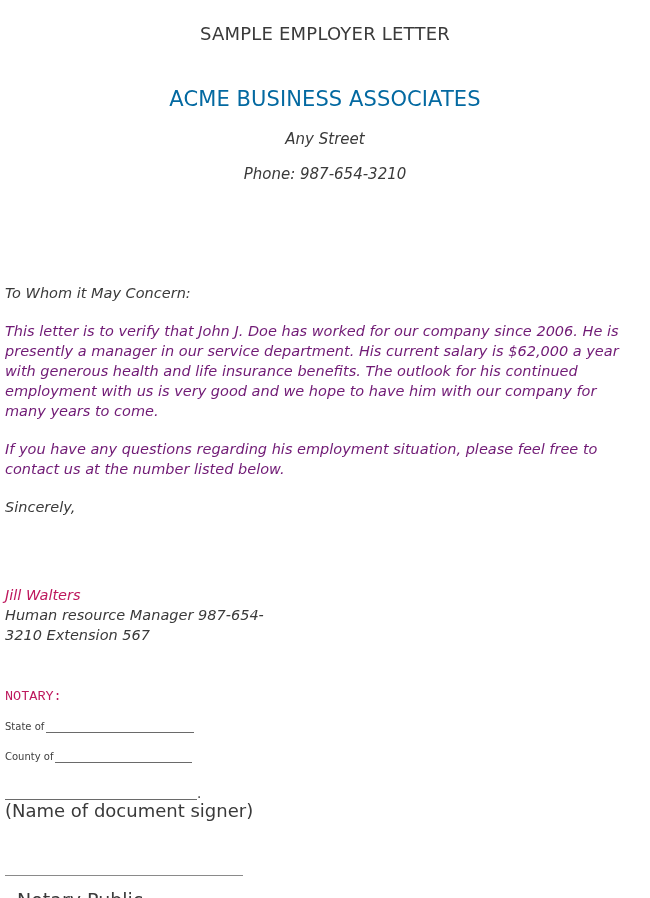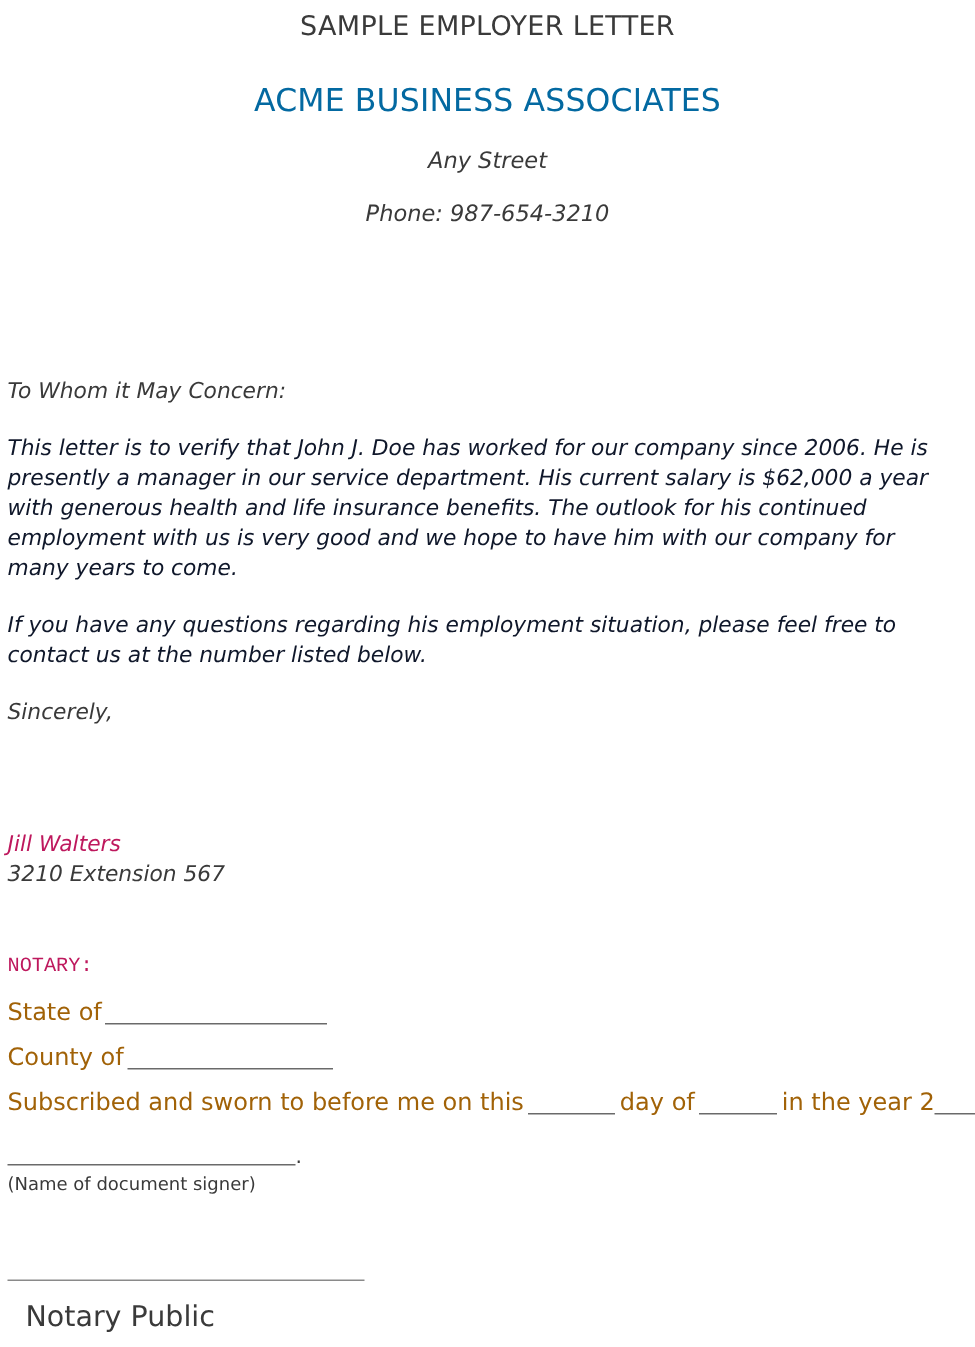--- a/index.html
+++ b/index.html
@@ -27,21 +27,21 @@
   }
 
   
   .doc-title {
     text-align: center;
     font-size: 18px;
     font-style: normal;
     font-weight: 400;
     letter-spacing: 0.2px;
     color: #3a3a3a;
-    margin: 0;
+    margin: 16px;
     padding-top: 7px;
     line-height: 22px;
   }
 
   .company-name {
     text-align: center;
     font-size: 21px;
     font-style: normal;
     font-weight: 400;
     letter-spacing: 0.1px;
@@ -74,21 +74,21 @@
     font-style: italic;
     line-height: 20px;
     color: #3a3a3a;
     margin: 0;
   }
 
   .letter-para {
     font-size: 14.5px;
     font-style: italic;
     line-height: 20px;
-    color: #0f172a;
+    color: #701a75;
     margin: 0;
     text-align: left;
   }
 
   .gap-date { height: 18px; }
   .gap-salutation { height: 18px; }
   .gap-para { height: 18px; }
   .gap-signoff { height: 18px; }
   .gap-sign-space { height: 68px; }
 
@@ -116,24 +116,24 @@
   .notary-head {
     font-size: 13.5px;
     font-style: normal;
     line-height: 18px;
     color: #be185d;
     margin: 0;
     font-family: Liberation Mono, monospace;
   }
 
   .notary-row {
-    font-size: 16px;
-    font-style: normal;
-    line-height: 18px;
-    color: #a16207;
+    font-size: 10px;
+    font-style: normal;
+    line-height: 18px;
+    color: #404040;
     margin: 0;
     padding-top: 12px;
     white-space: nowrap;
   }
 
   .blank {
     display: inline-block;
     border-bottom: 1px solid #6a6a6a;
     vertical-align: -3px;
   }
@@ -149,21 +149,21 @@
     line-height: 14px;
     color: #3a3a3a;
   }
   .blank-signer {
     display: inline-block;
     width: 192px;
     border-bottom: 1px solid #6a6a6a;
     vertical-align: -2px;
   }
   .signer-caption {
-    font-size: 12px;
+    font-size: 18px;
     font-style: normal;
     line-height: 18px;
     color: #3a3a3a;
     margin: 0;
     padding-top: 2px;
   }
 
   
   .notary-public-block {
     padding-left: 5px;
@@ -221,39 +221,37 @@
     <div class="letter-para">If you have any questions regarding his employment situation, please feel free to contact us at the number listed below.</div>
 
     <div class="gap-signoff"></div>
 
     <div class="letter-line">Sincerely,</div>
 
     <div class="gap-sign-space"></div>
 
     <div class="sig-name">Jill Walters</div>
 
+    <div class="sig-role">Human resource Manager 987-654-</div>
 
     <div class="sig-role">3210 Extension 567</div>
   </div>
 
   <div class="notary-section">
 
     <div class="notary-head">NOTARY:</div>
 
     <div class="notary-row">
       <span>State of</span><span class="blank blank-state"></span>
     </div>
 
     <div class="notary-row">
       <span>County of</span><span class="blank blank-county"></span>
     </div>
 
-    <div class="notary-row">
-      <span>Subscribed and sworn to before me on this</span><span class="blank blank-day"></span><span>day of</span><span class="blank blank-month"></span><span>in the year 2</span><span class="blank blank-year"></span><span>by</span>
-    </div>
 
     <div class="signer-blank-row">
       <span class="blank-signer"></span><span>.</span>
     </div>
 
     <div class="signer-caption">(Name of document signer)</div>
   </div>
 
   <div class="notary-public-block">
     <div class="rule-notary"></div>

